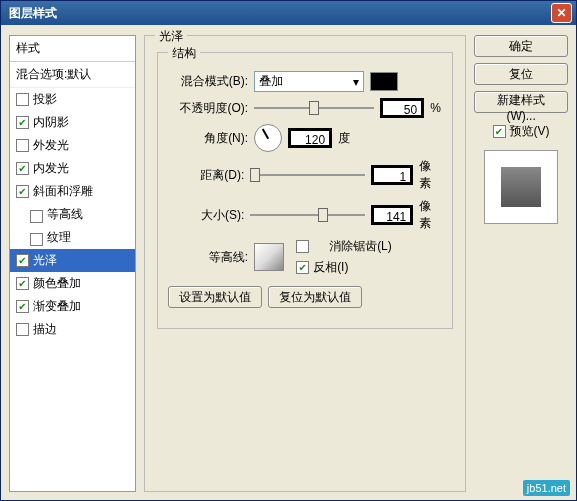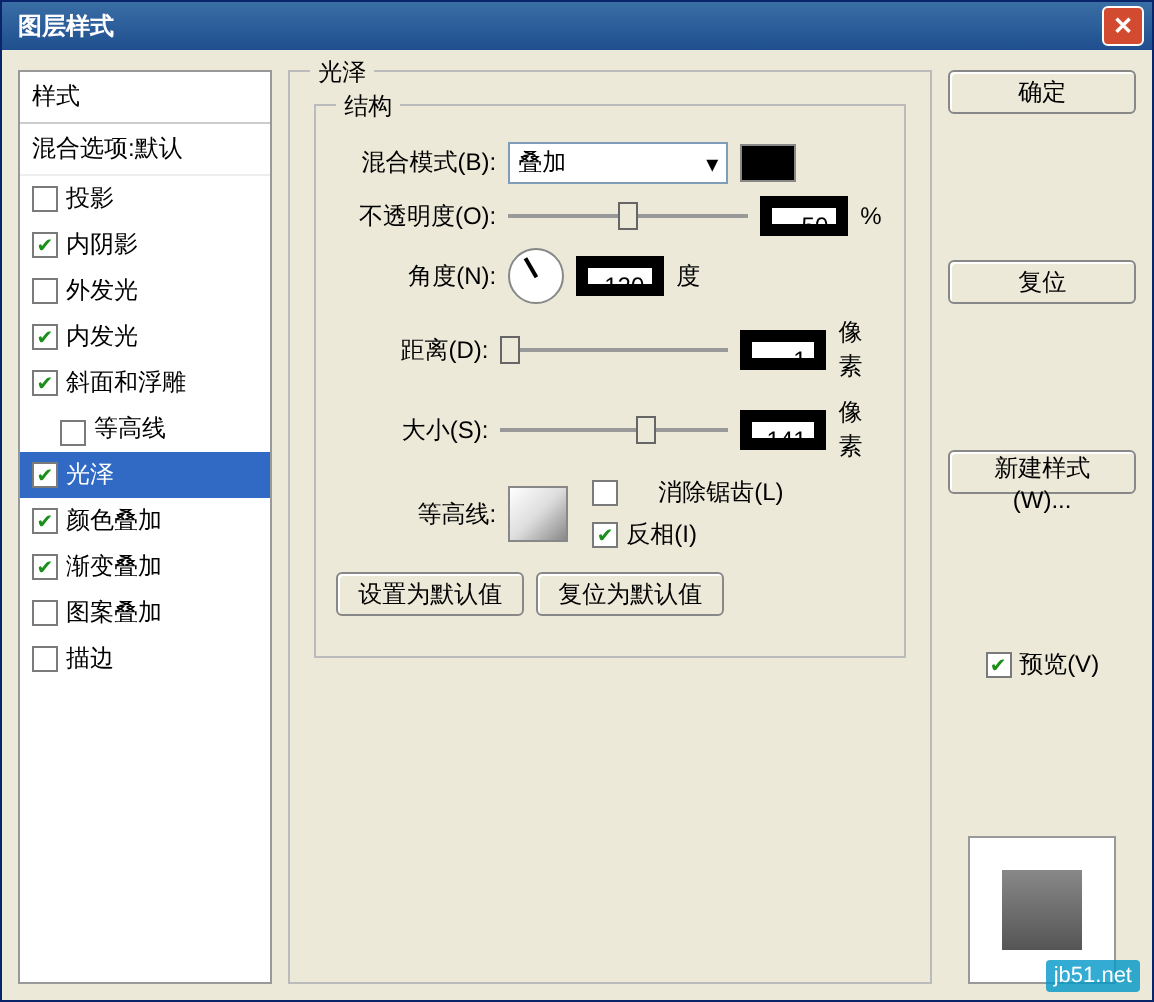--- a/index.html
+++ b/index.html
@@ -23,26 +23,26 @@
 .fieldset > .legend { position: absolute; top: -8px; left: 10px; background: #ece9d8; padding: 0 4px; }
 .inner-fieldset { border: 1px solid #bbb; padding: 12px 10px 14px 10px; margin-top: 6px; position: relative; }
 .inner-fieldset > .legend { position: absolute; top: -8px; left: 10px; background: #ece9d8; padding: 0 4px; }
 .row { display: flex; align-items: center; gap: 6px; margin: 6px 0; }
 .row .lab { width: 80px; text-align: right; }
 .select { height: 21px; border: 1px solid #7f9db9; background: #fff; padding: 0 4px; min-width: 110px; display: inline-flex; align-items: center; justify-content: space-between; }
 .swatch { width: 28px; height: 19px; border: 1px solid #888; background: #000; }
 .slider { position: relative; width: 120px; height: 16px; }
 .track { position: absolute; top: 7px; left: 0; right: 0; height: 2px; background: #999; }
 .thumb { position: absolute; top: 1px; width: 10px; height: 14px; background: #ece9d8; border: 1px solid #666; }
-.valbox { width: 44px; height: 20px; border: 6px solid #000000; background: #fff; text-align: right; padding: 0 4px; line-height: 18px; }
+.valbox { width: 44px; height: 20px; border: 3px solid #000000; background: #fff; text-align: right; padding: 0 4px; line-height: 18px; }
 .dial { width: 28px; height: 28px; border: 1px solid #888; border-radius: 50%; background: #fff; position: relative; }
 .dial .needle { position: absolute; left: 50%; top: 50%; width: 11px; height: 1.5px; background: #000; transform-origin: 0 50%; transform: rotate(-120deg); }
 .contour { width: 30px; height: 28px; border: 1px solid #888; background: linear-gradient(135deg,#fff 0%,#ddd 50%,#888 100%); }
 .btn { height: 22px; border: 1px solid #888; background: #ece9d8; padding: 0 10px; cursor: pointer; border-radius: 3px; box-shadow: inset 1px 1px #fff; }
-.rightcol { width: 96px; display: flex; flex-direction: column; gap: 6px; align-items: stretch; justify-content: space-between; }
+.rightcol { width: 96px; display: flex; flex-direction: column; gap: 6px; align-items: stretch; }
 .preview-box { width: 74px; height: 74px; border: 1px solid #999; background: #fff; margin: 4px auto 0 auto; display: flex; align-items: center; justify-content: center; }
 .preview-inner { width: 40px; height: 40px; background: linear-gradient(#888,#555); }
 .corner-logo { position: absolute; right: 6px; bottom: 4px; background: rgba(0,150,200,.8); color: #fff; padding: 2px 4px; font-size: 11px; border-radius: 2px; }
 </style>
 </head>
 <body>
 
 <div class="window">
   <div class="titlebar">
     <span>图层样式</span>
@@ -74,35 +74,35 @@
               <span>内发光</span>
             </div>
             <div class="sp-item">
               <span class="cb chk"></span>
               <span>斜面和浮雕</span>
             </div>
             <div class="sp-item indent">
               <span class="cb"></span>
               <span>等高线</span>
             </div>
+            <div class="sp-item indent">
+              <span class="cb"></span>
+              <span>纹理</span>
+            </div>
             <div class="sp-item sel">
               <span class="cb chk"></span>
               <span>光泽</span>
             </div>
             <div class="sp-item">
               <span class="cb chk"></span>
               <span>颜色叠加</span>
             </div>
             <div class="sp-item">
               <span class="cb chk"></span>
               <span>渐变叠加</span>
-            </div>
-            <div class="sp-item">
-              <span class="cb"></span>
-              <span>图案叠加</span>
             </div>
             <div class="sp-item">
               <span class="cb"></span>
               <span>描边</span>
             </div>
           </div>
       </div>
     </div>
 
     <div class="centercol">

